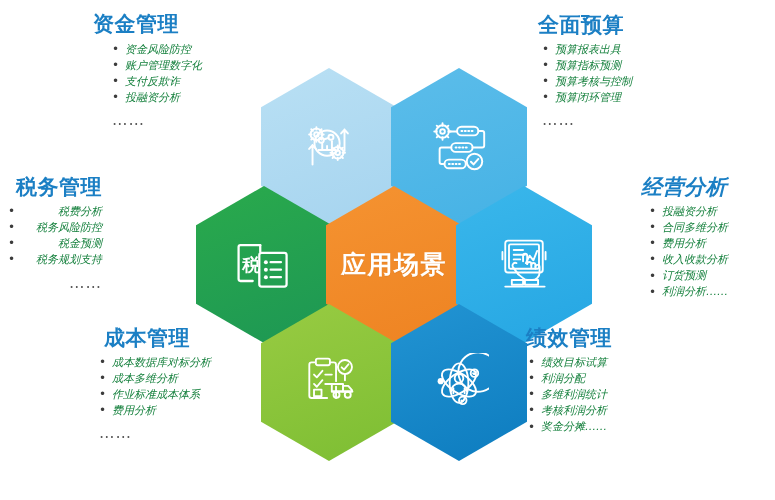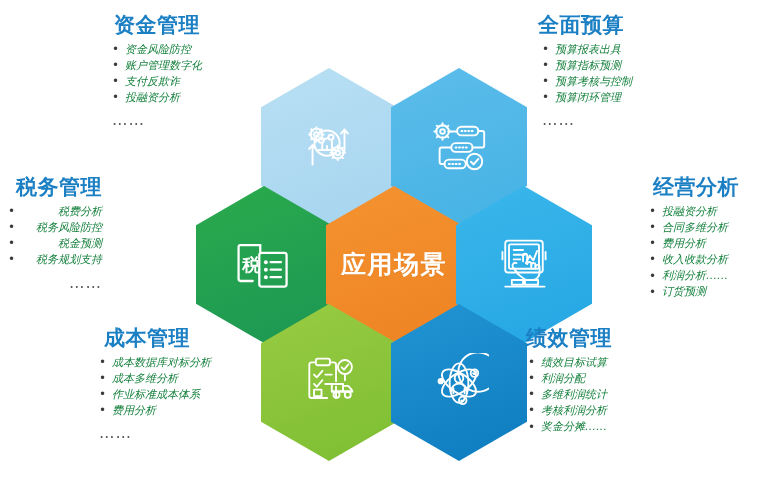--- a/index.html
+++ b/index.html
@@ -60,34 +60,34 @@
   .ellipsis {
     font-size: 15.5px;
     color: #5a5a5a;
     letter-spacing: 1px;
     line-height: 1.2;
     white-space: nowrap;
   }
 
   
   #blk-fund      { left: 92px;  top: 14px;  }
-  #blk-fund .block-title { margin-left: 22px; }
+  #blk-fund .block-title { margin-left: 1px; font-family: Liberation Mono, monospace; }
   #blk-fund .bullets { margin-left: 20px; }
   #blk-fund .ellipsis { margin-left: 20px; margin-top: 5px; }
 
   #blk-budget    { left: 538px; top: 14px;  }
   #blk-budget .bullets { margin-left: 4px; }
   #blk-budget .ellipsis { margin-left: 4px; margin-top: 5px; }
 
   #blk-tax       { left: 8px;   top: 176px; text-align: right; }
   #blk-tax .block-title { margin-left: 8px; }
   #blk-tax .ellipsis { margin-top: 6px; }
 
   #blk-biz       { left: 641px; top: 176px; }
-  #blk-biz .block-title { margin-left: 12px; }
+  #blk-biz .block-title { margin-left: 0px; font-style: italic; }
   #blk-biz .bullets { margin-left: 8px; }
 
   #blk-cost      { left: 95px;  top: 327px; }
   #blk-cost .block-title { margin-left: 9px; }
   #blk-cost .bullets { margin-left: 4px; }
   #blk-cost .ellipsis { margin-left: 4px; margin-top: 5px; }
 
   #blk-perf      { left: 526px; top: 327px; }
   #blk-perf .bullets { margin-left: 2px; }
 
@@ -296,22 +296,22 @@
     <div class="ellipsis">……</div>
   </div>
 
   <div class="block" id="blk-biz">
     <div class="block-title">经营分析</div>
     <ul class="bullets">
       <li>投融资分析</li>
       <li>合同多维分析</li>
       <li>费用分析</li>
       <li>收入收款分析</li>
+      <li>订货预测</li>
       <li>利润分析……</li>
-      <li>订货预测</li>
     </ul>
   </div>
 
   <div class="block" id="blk-cost">
     <div class="block-title">成本管理</div>
     <ul class="bullets">
       <li>成本数据库对标分析</li>
       <li>成本多维分析</li>
       <li>作业标准成本体系</li>
       <li>费用分析</li>

